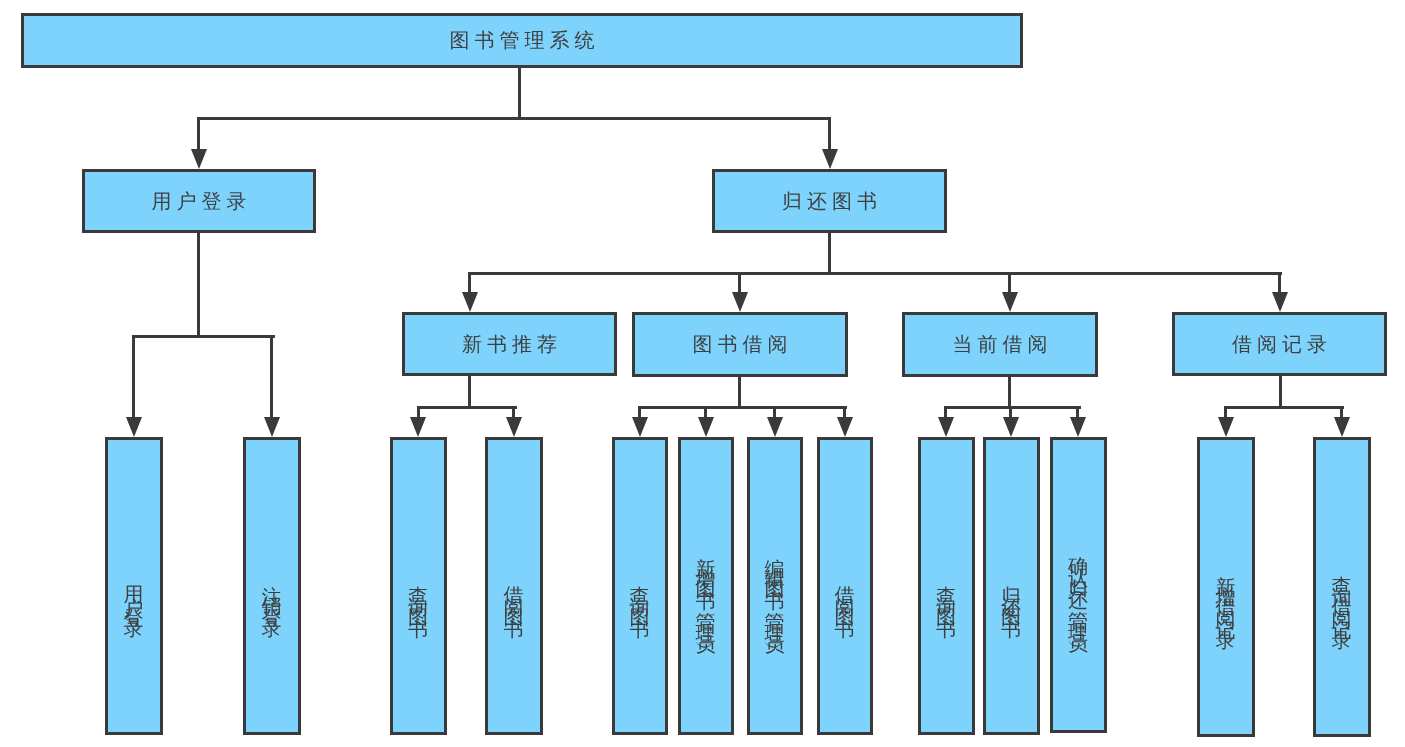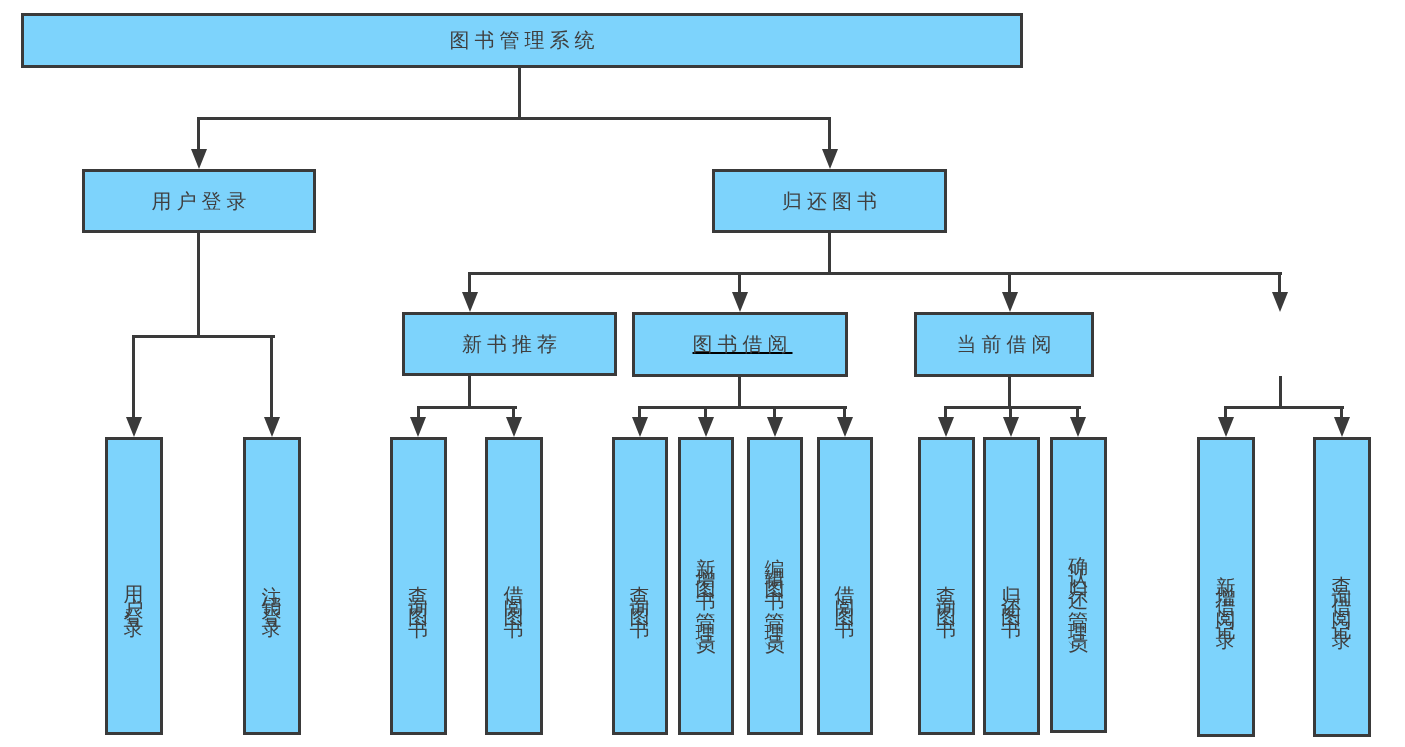--- a/index.html
+++ b/index.html
@@ -54,25 +54,28 @@
   <div class="box" style="left:82px;top:169px;width:234px;height:64px;">
     <span class="hlabel">用户登录</span>
   </div>
   <div class="box" style="left:712px;top:169px;width:235px;height:64px;">
     <span class="hlabel">归还图书</span>
   </div>
 
   <div class="box" style="left:363px;top:312px;width:215px;height:64px;margin-left:39px;">
     <span class="hlabel">新书推荐</span>
   </div>
-  <div class="box" style="left:632px;top:312px;width:216px;height:65px;text-decoration:underline;">
+  <div class="box" style="left:632px;top:312px;width:216px;height:65px;">
     <span class="hlabel">图书借阅</span>
   </div>
-  <div class="box" style="left:902px;top:312px;width:180px;height:65px;margin-left:12px;">
+  <div class="box" style="left:902px;top:312px;width:196px;height:65px;">
     <span class="hlabel">当前借阅</span>
+  </div>
+  <div class="box" style="left:1172px;top:312px;width:215px;height:64px;">
+    <span class="hlabel">借阅记录</span>
   </div>
 
   <div class="box" style="left:105px;top:437px;width:58px;height:298px;">
     <span class="vlabel">用户登录</span>
   </div>
   <div class="box" style="left:243px;top:437px;width:58px;height:298px;">
     <span class="vlabel">注销登录</span>
   </div>
   <div class="box" style="left:390px;top:437px;width:57px;height:298px;">
     <span class="vlabel">查询图书</span>

